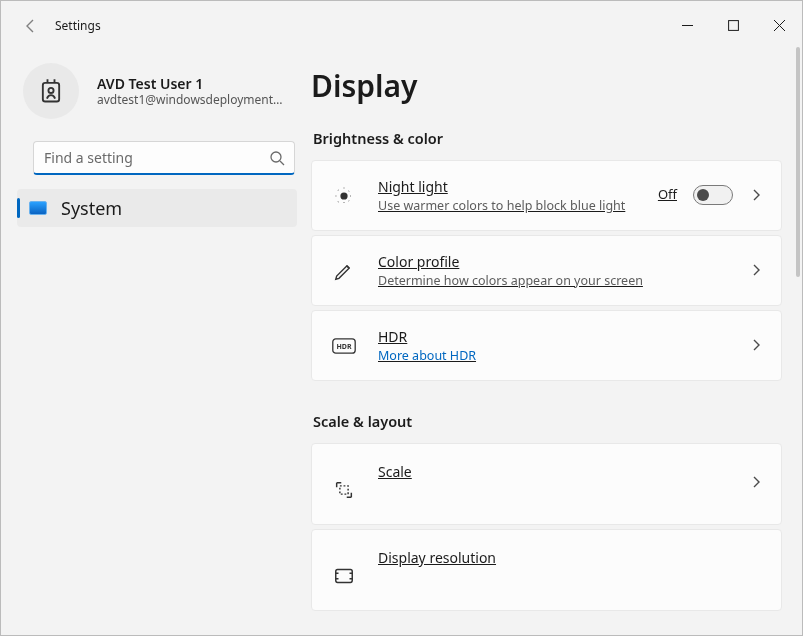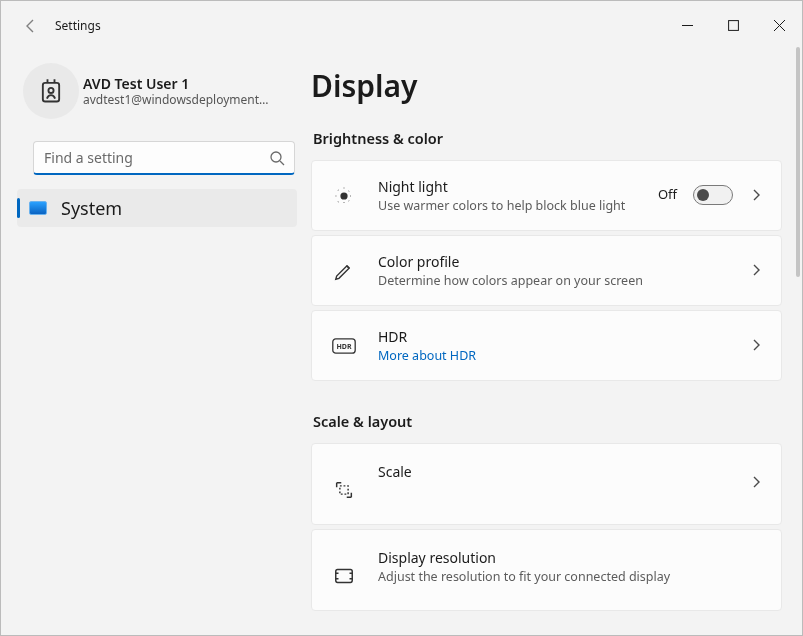--- a/index.html
+++ b/index.html
@@ -45,21 +45,21 @@
   }
 
   
   .sidebar {
     width:310px;
     padding:10px 14px 0 16px;
     flex:none;
   }
   .profile {
     display:flex; align-items:center;
-    gap:4px;
+    gap:18px;
     padding:8px 6px 16px 6px;
   }
   .avatar {
     width:56px; height:56px; border-radius:50%;
     background:#e9e9e9;
     display:flex; align-items:center; justify-content:center;
   }
   .avatar svg { width:28px; height:28px; stroke:#333; }
   .profile-text { line-height:1.25; overflow:hidden; }
   .profile-name { font-size:14px; font-weight:600; }
@@ -130,20 +130,21 @@
   }
   .card-stack { display:flex; flex-direction:column; gap:4px; margin-bottom:30px;}
   .card {
     background:#fcfcfc;
     border:1px solid #e8e8e8;
     border-radius:4px;
     padding:16px 18px;
     display:flex;
     align-items:center;
     gap:20px;
+    text-decoration:underline;
   }
   .card.tall { align-items:flex-start; padding:18px 18px 20px 18px; }
   .card-icon {
     width:28px; height:28px;
     display:flex; align-items:center; justify-content:center;
     color:#333;
     flex:none;
   }
   .card-body { flex:1; }
   .card-title { font-size:14px; color:#1b1b1b; }
@@ -348,20 +349,19 @@
 
       <div class="card tall">
         <div class="card-icon" style="margin-top:14px">
           <svg width="22" height="22" viewBox="0 0 24 24" fill="none" stroke="currentColor" stroke-width="1.6">
             <rect x="3" y="5" width="18" height="14" rx="2"></rect>
             <path d="M3 9h3M3 15h3M18 9h3M18 15h3"></path>
           </svg>
         </div>
         <div class="card-body">
           <div class="card-title">Display resolution</div>
-          <div class="card-sub">Adjust the resolution to fit your connected display</div>
 
         </div>
       </div>
 
     </div>
   </div>
 </div>
 
 </body></html>

